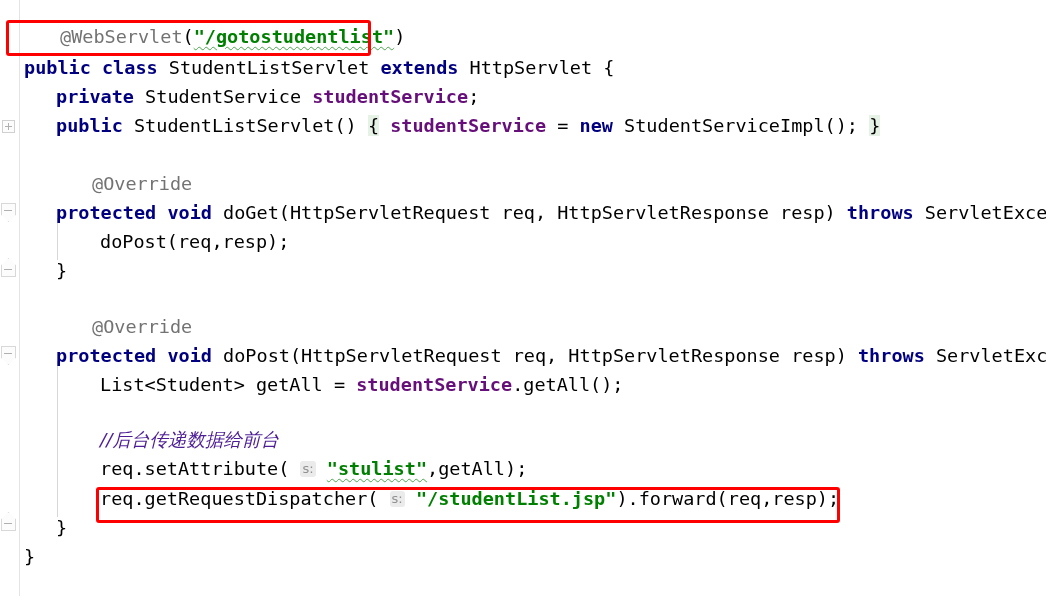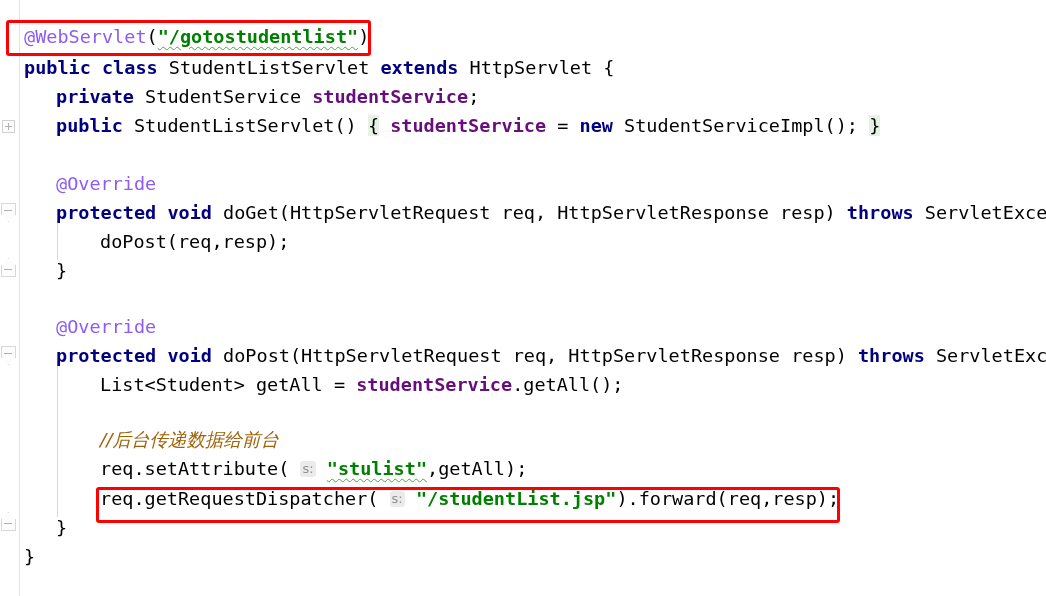--- a/index.html
+++ b/index.html
@@ -104,24 +104,24 @@
 
   
   .indent-guide {
     position: absolute;
     width: 1px;
     background: #d7d7d7;
   }
 
   
   .kw      { color: #000080; font-weight: bold; }   
-  .ann     { color: #8b5cf6; }                       
+  .ann     { color: #737373; margin-left: 36px; }                       
   .str     { color: #008000; font-weight: bold; }    
   .fld     { color: #660e7a; font-weight: bold; }    
-  .cmt     { color: #a16207; font-style: italic; text-align: center; }   
+  .cmt     { color: #4c1d95; font-style: italic; text-align: center; }   
   .plain   { color: #000000; }
   .brace-hl{ background: #e7f2e7; }                  
 
   
   .hint {
     display: inline-block;
     background: #ebebeb;
     color: #909090;
     font-size: 13px;
     font-style: normal;

